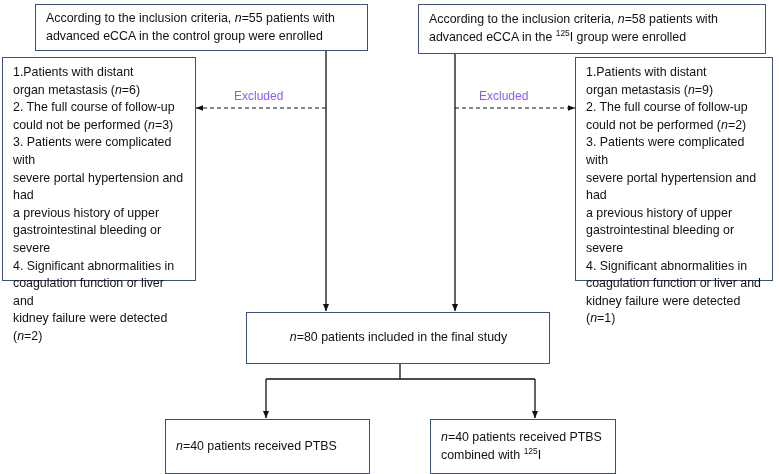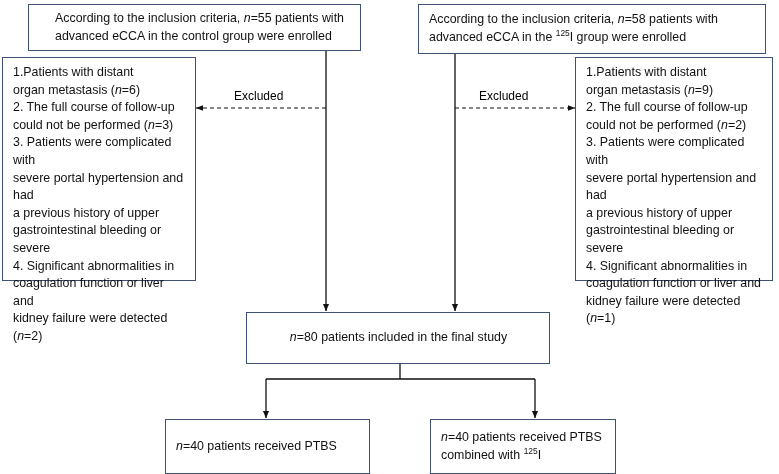--- a/index.html
+++ b/index.html
@@ -37,21 +37,21 @@
   }
   .it { font-style: italic; }
   sup {
     font-size: 8.4px;
     vertical-align: super;
     line-height: 0;
   }
   .edge-label {
     position: absolute;
     font-size: 12px;
-    color: #000000;
+    color: #8b5cf6;
     white-space: nowrap;
     z-index: 4;
   }
   svg#wires {
     position: absolute;
     left: 0;
     top: 0;
     width: 779px;
     height: 474px;
     z-index: 1;
@@ -91,21 +91,21 @@
     <path class="line-dashed" d="M326,108 L196,108" marker-end="url(#arrowDashL)"></path>
 
     <path class="line-dashed" d="M455,108 L575,108" marker-end="url(#arrowDashL)"></path>
 
     <path class="line-solid" d="M400,350 L400,379"></path>
     <path class="line-solid" d="M266,379 L535,379"></path>
     <path class="line-solid" d="M266,379 L266,418" marker-end="url(#arrowSolid)"></path>
     <path class="line-solid" d="M535,379 L535,418" marker-end="url(#arrowSolid)"></path>
   </svg>
 
-  <div class="box centered" style="left:28px; top:4px; width:333px; height:47px;padding-left:16px;">
+  <div class="box centered" style="left:35px; top:4px; width:333px; height:47px;">
     <div class="inner">
       <div><span>According to the inclusion criteria, </span><span class="it">n</span><span>=55 patients with</span></div>
       <div>advanced eCCA in the control group were enrolled</div>
     </div>
   </div>
 
   <div class="box centered" style="left:418px; top:4px; width:348px; height:50px;">
     <div class="inner">
       <div><span>According to the inclusion criteria, </span><span class="it">n</span><span>=58 patients with</span></div>
       <div><span>advanced eCCA in the </span><sup>125</sup><span>I group were enrolled</span></div>

